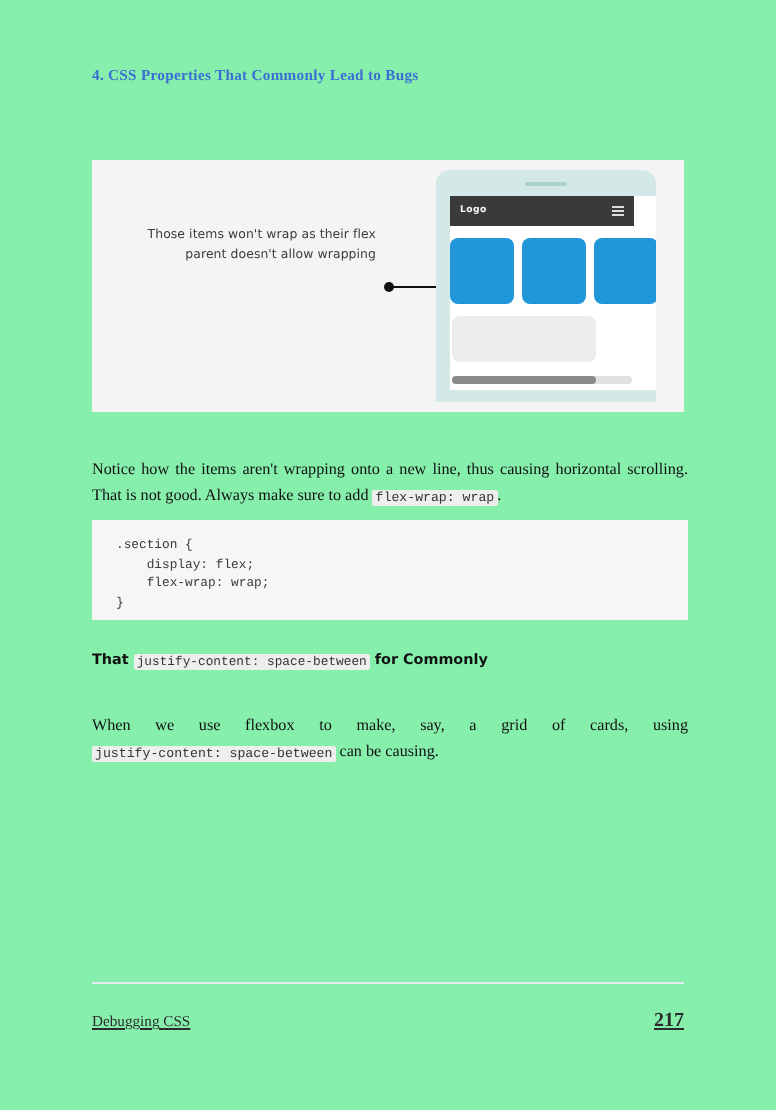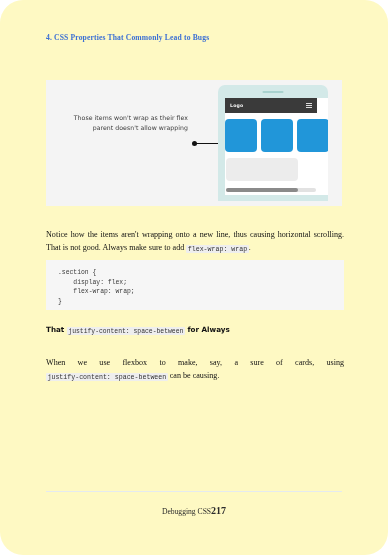--- a/index.html
+++ b/index.html
@@ -14,22 +14,21 @@
     font-family: "Liberation Serif", serif;
     color: #1a1a1a;
     overflow: hidden;
   }
 
   .page {
     position: absolute;
     left: 0; top: 0;
     width: 388px;
     height: 555px;
-    background: #fef9c3;
-    border-radius: 23px;
+    background: #86efac;
   }
 
   
   .chapter-heading {
     position: absolute;
     left: 46px;
     top: 33px;
     width: 300px;
     font-family: "Liberation Serif", serif;
     font-weight: bold;
@@ -257,25 +256,26 @@
     width: 296px;
     height: 1px;
     background: #e4eaf0;
   }
   .footer {
     position: absolute;
     left: 46px;
     top: 505px;
     width: 296px;
     display: flex;
-    justify-content: center;
+    justify-content: space-between;
     align-items: baseline;
     font-family: "Liberation Serif", serif;
     font-size: 7.6px;
     color: #2b2b2b;
+    text-decoration: underline;
   }
   .footer-page {
     font-weight: bold;
     font-size: 10px;
   }
 </style>
 </head>
 <body>
 
 <div class="page">
@@ -324,25 +324,25 @@
   </p>
 
   <div class="code-block">
     <pre>.section {
     display: flex;
     flex-wrap: wrap;
 }</pre>
   </div>
 
   <div class="sub-heading">
-    <span>That </span><code class="inline">justify-content: space-between</code><span> for Always</span>
+    <span>That </span><code class="inline">justify-content: space-between</code><span> for Commonly</span>
   </div>
 
   <p class="body-para para-when">
-    <span>When we use flexbox to make, say, a sure of cards, using </span><code class="inline">justify-content: space-between</code><span> can be causing.</span>
+    <span>When we use flexbox to make, say, a grid of cards, using </span><code class="inline">justify-content: space-between</code><span> can be causing.</span>
   </p>
 
   <div class="footer-rule"></div>
   <div class="footer">
     <span>Debugging CSS</span>
     <span class="footer-page">217</span>
   </div>
 
 </div>
 

